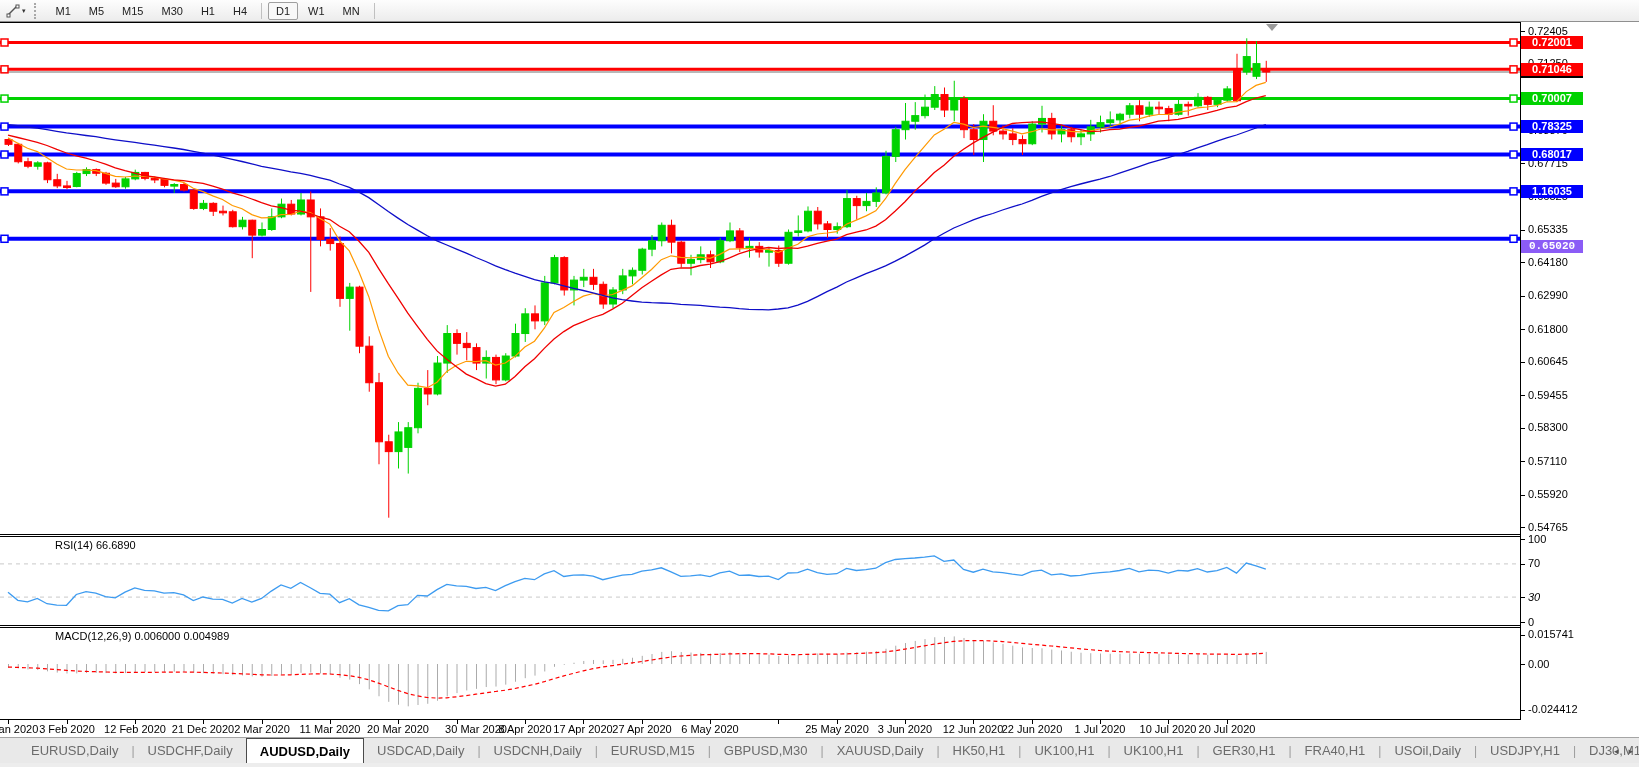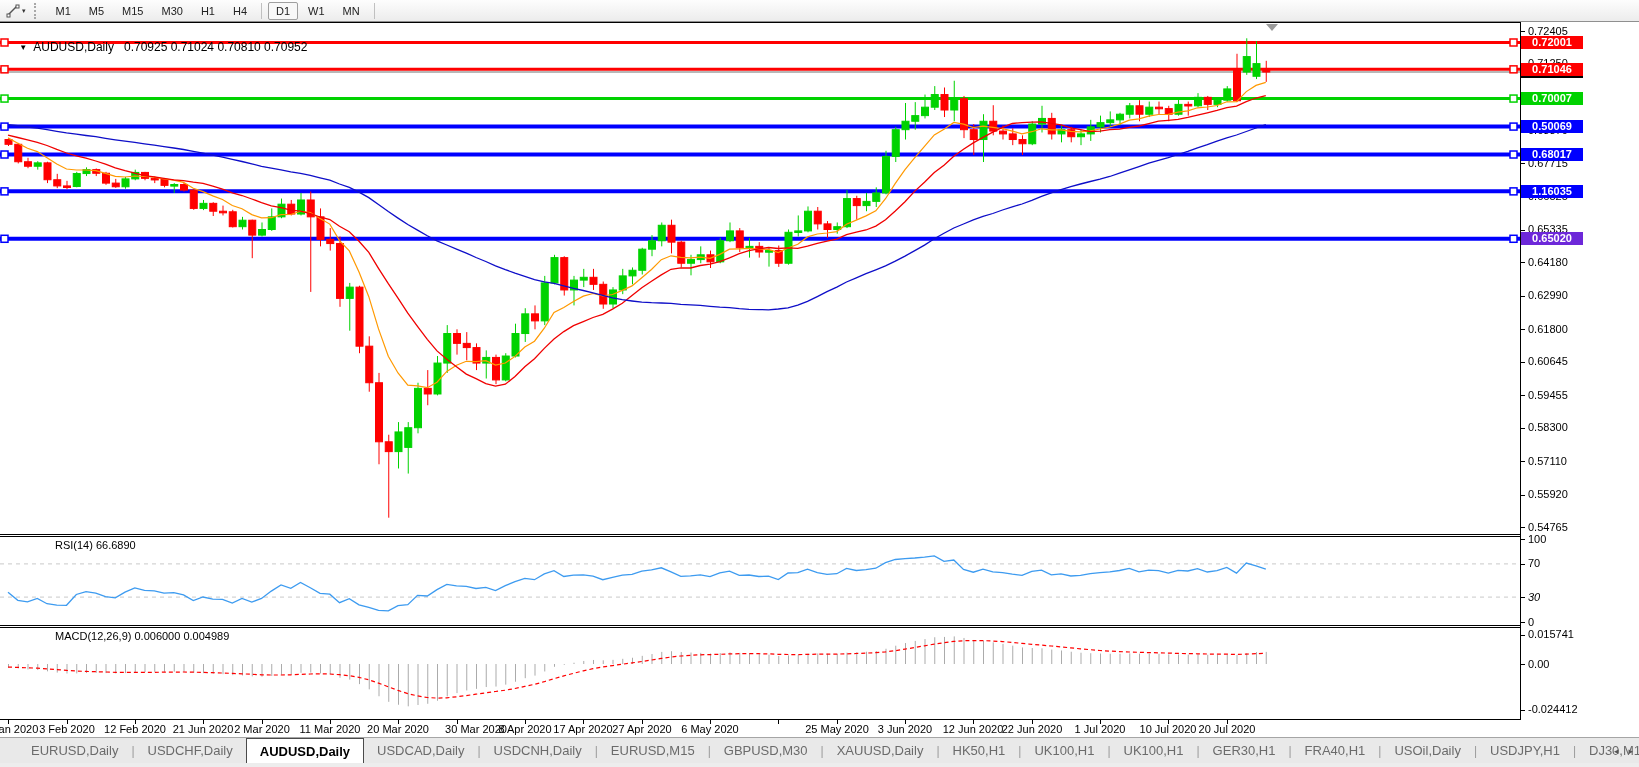--- a/index.html
+++ b/index.html
@@ -500,23 +500,20 @@
       <line x1="1207.75" y1="642" x2="1207.75" y2="632.7453827365534" stroke="#ababab" stroke-width="1"></line>
       <line x1="1217.5" y1="642" x2="1217.5" y2="632.8921420842787" stroke="#ababab" stroke-width="1"></line>
       <line x1="1227.25" y1="642" x2="1227.25" y2="632.514222575126" stroke="#ababab" stroke-width="1"></line>
       <line x1="1237" y1="642" x2="1237" y2="632.9527617337656" stroke="#ababab" stroke-width="1"></line>
       <line x1="1246.75" y1="642" x2="1246.75" y2="631.0574204850216" stroke="#ababab" stroke-width="1"></line>
       <line x1="1256.5" y1="642" x2="1256.5" y2="630.0701027489968" stroke="#ababab" stroke-width="1"></line>
       <line x1="1266.25" y1="642" x2="1266.25" y2="629.8800378247722" stroke="#ababab" stroke-width="1"></line>
       <path d="M8.0 645.1 L17.8 645.4 L27.5 645.8 L37.3 646.2 L47.0 646.9 L56.8 647.6 L66.5 648.4 L76.3 649.0 L86.0 649.4 L95.8 649.7 L105.5 650.0 L115.3 650.3 L125.0 650.4 L134.8 650.4 L144.5 650.4 L154.3 650.3 L164.0 650.2 L173.8 650.1 L183.5 650.0 L193.3 650.2 L203.0 650.4 L212.8 650.7 L222.5 651.0 L232.3 651.4 L242.0 651.8 L251.8 652.3 L261.5 652.8 L271.3 653.0 L281.0 653.0 L290.8 652.8 L300.5 652.4 L310.3 652.0 L320.0 651.9 L329.8 652.0 L339.5 652.7 L349.3 653.7 L359.0 655.4 L368.8 657.8 L378.5 661.1 L388.3 664.8 L398.0 668.4 L407.8 671.6 L417.5 673.9 L427.3 675.5 L437.0 676.1 L446.8 675.8 L456.5 674.8 L466.3 673.6 L476.0 672.2 L485.8 670.8 L495.5 669.5 L505.3 668.2 L515.0 666.5 L524.8 664.4 L534.5 662.3 L544.3 659.7 L554.0 656.7 L563.8 653.9 L573.5 651.3 L583.3 648.8 L593.0 646.7 L602.8 645.0 L612.5 643.6 L622.3 642.2 L632.0 640.9 L641.8 639.5 L651.5 638.0 L661.3 636.4 L671.0 635.0 L680.8 634.0 L690.5 633.3 L700.3 632.8 L710.0 632.6 L719.8 632.3 L729.5 631.9 L739.3 631.7 L749.0 631.6 L758.8 631.7 L768.5 631.9 L778.3 632.3 L788.0 632.5 L797.8 632.6 L807.5 632.4 L817.3 632.2 L827.0 632.1 L836.8 632.1 L846.5 631.8 L856.3 631.5 L866.0 631.1 L875.8 630.7 L885.5 629.9 L895.3 628.7 L905.0 627.1 L914.8 625.5 L924.5 623.8 L934.3 622.1 L944.0 620.7 L953.8 619.4 L963.5 618.7 L973.3 618.6 L983.0 618.6 L992.8 619.0 L1002.5 619.6 L1012.3 620.4 L1022.0 621.4 L1031.8 622.3 L1041.5 623.1 L1051.3 624.0 L1061.0 624.9 L1070.8 625.9 L1080.5 626.8 L1090.3 627.7 L1100.0 628.5 L1109.8 629.1 L1119.5 629.6 L1129.3 630.0 L1139.0 630.3 L1148.8 630.6 L1158.5 630.8 L1168.3 631.1 L1178.0 631.4 L1187.8 631.6 L1197.5 631.8 L1207.3 632.0 L1217.0 632.2 L1226.8 632.2 L1236.5 632.4 L1246.3 632.1 L1256.0 631.7 L1265.8 631.3 " fill="none" stroke="#ff0000" stroke-width="1.2" stroke-dasharray="4 3"></path>
     </svg>
 
-  <div class="chart-title">
-    <span class="tri">▼</span><span class="sym">AUDUSD,Daily</span><span>0.70925 0.71024 0.70810 0.70952</span>
-  </div>
 
   <div class="ind-label" id="rsiLabel" style="top:539px">RSI(14) 66.6890</div>
   <div class="ind-label" id="macdLabel" style="top:630px">MACD(12,26,9) 0.006000 0.004989</div>
 
   <div id="priceAxis">
       <div class="ptick" style="top: 9px;"></div>
       <div class="plabel" style="top: 3px;">0.72405</div>
       <div class="ptick" style="top: 42px;"></div>
       <div class="plabel" style="top: 35px;">0.71250</div>
       <div class="ptick" style="top: 75px;"></div>
@@ -558,34 +555,34 @@
       <div class="ptick" style="top: 613px;"></div>
       <div class="plabel" style="top: 606px;">0.015741</div>
       <div class="ptick" style="top: 642px;"></div>
       <div class="plabel" style="top: 636px;">0.00</div>
       <div class="ptick" style="top: 688px;"></div>
       <div class="plabel" style="top: 681px;">-0.024412</div>
       <div class="pbadge" style="top: 43px; background: rgb(0, 0, 0);">0.70952</div>
       <div class="pbadge" style="top: 14px; background: rgb(255, 0, 0);">0.72001</div>
       <div class="pbadge" style="top: 41px; background: rgb(255, 0, 0);">0.71046</div>
       <div class="pbadge" style="top: 70px; background: rgb(0, 210, 0);">0.70007</div>
-      <div class="pbadge" style="top: 98px; background: rgb(0, 0, 255);">0.50069</div>
+      <div class="pbadge" style="top: 98px; background: rgb(0, 0, 255);">0.78325</div>
       <div class="pbadge" style="top: 126px; background: rgb(0, 0, 255);">0.68017</div>
       <div class="pbadge" style="top: 163px; background: rgb(0, 0, 255);">1.16035</div>
-      <div class="pbadge" style="top: 210px; background: #6d28d9;">0.65020</div>
+      <div class="pbadge" style="top: 218px; background: #8b5cf6; font-family: Liberation Mono, monospace;">0.65020</div>
     </div>
   <div id="dateAxis">
       <div class="dtick" style="left: 8px;"></div>
       <div class="dlabel" style="left: 8px;">24 Jan 2020</div>
       <div class="dtick" style="left: 67px;"></div>
       <div class="dlabel" style="left: 67px;">3 Feb 2020</div>
       <div class="dtick" style="left: 135px;"></div>
       <div class="dlabel" style="left: 135px;">12 Feb 2020</div>
       <div class="dtick" style="left: 203px;"></div>
-      <div class="dlabel" style="left: 203px;">21 Jun 2020</div>
+      <div class="dlabel" style="left: 203px;">21 Dec 2020</div>
       <div class="dtick" style="left: 262px;"></div>
       <div class="dlabel" style="left: 262px;">2 Mar 2020</div>
       <div class="dtick" style="left: 330px;"></div>
       <div class="dlabel" style="left: 330px;">11 Mar 2020</div>
       <div class="dtick" style="left: 398px;"></div>
       <div class="dlabel" style="left: 398px;">20 Mar 2020</div>
       <div class="dtick" style="left: 457px;"></div>
       <div class="dlabel" style="left: 476px;">30 Mar 2020</div>
       <div class="dtick" style="left: 525px;"></div>
       <div class="dlabel" style="left: 525px;">8 Apr 2020</div>

